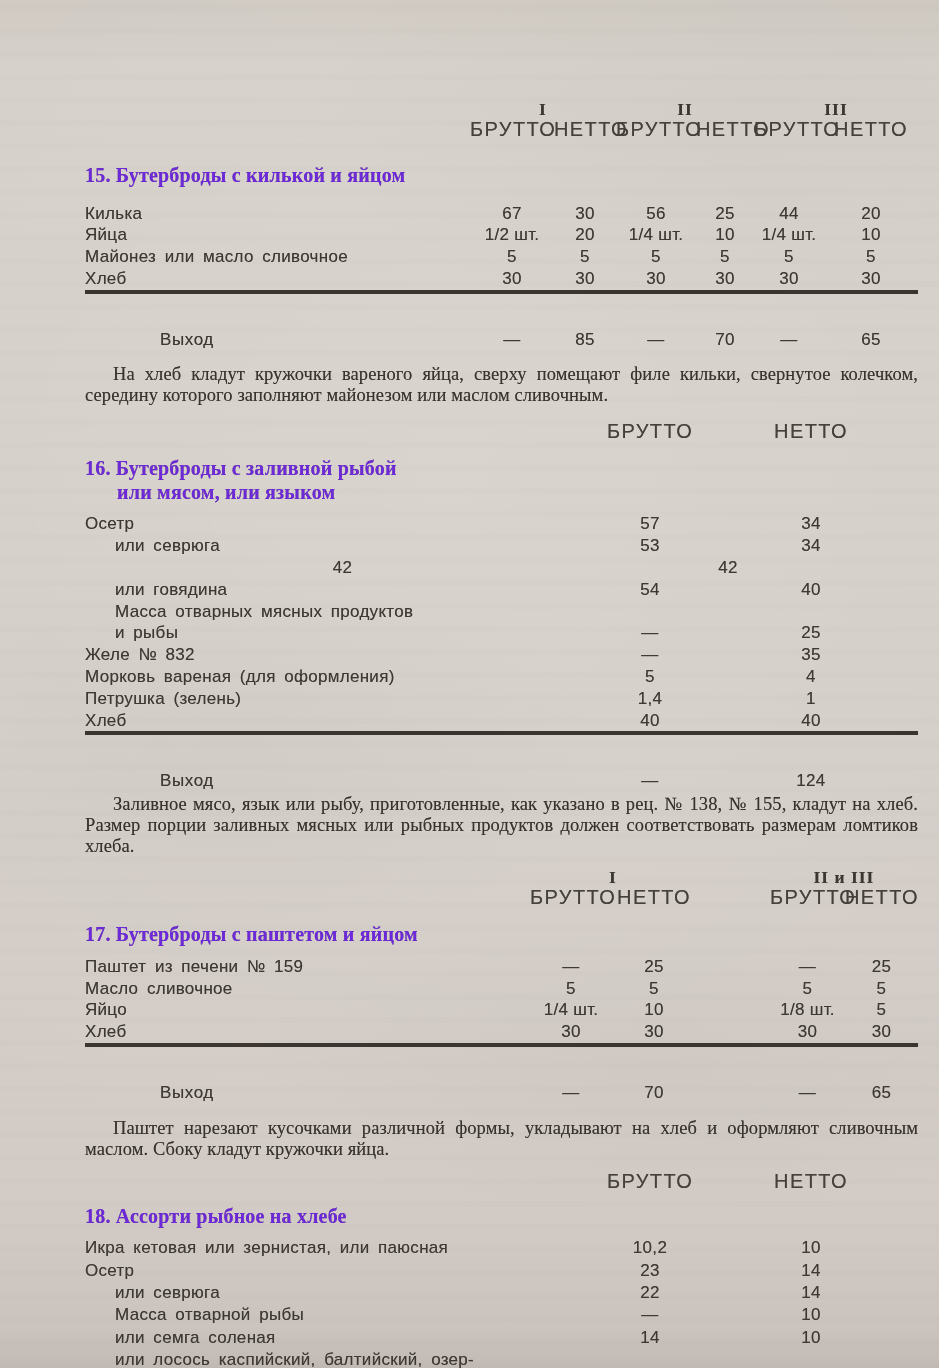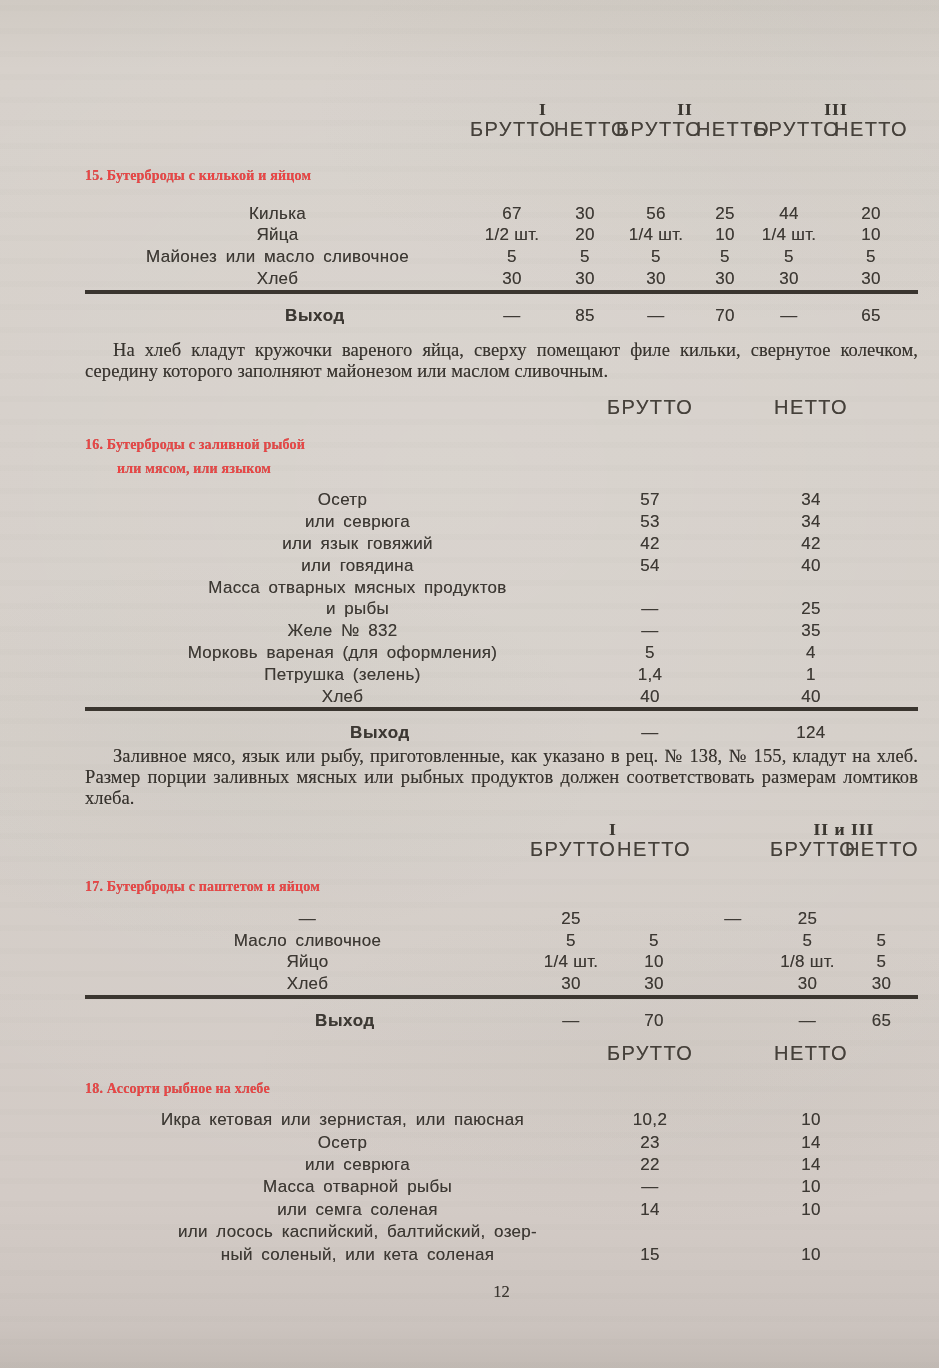--- a/index.html
+++ b/index.html
@@ -25,38 +25,38 @@
   .page{position:absolute;inset:0;box-sizing:border-box;padding:0 21px 0 85px;}
   .soft{text-shadow:0 0 .5px rgba(60,54,48,.55);}
 
   
   .grid{display:grid;align-items:end;}
   .g15{grid-template-columns:1fr 84px 62px 80px 58px 70px 94px;}
   .g17{grid-template-columns:1fr 82px 84px 74px 75px 73px;}
   .g2 {grid-template-columns:1fr 100px 56px 110px 52px;}
   .c{text-align:center;}
   .row{font-size:17px;line-height:21.8px;letter-spacing:.3px;}
-  .row .name{text-align:center;word-spacing:3.5px;white-space:pre-line;}
+  .row .name{text-align:left;word-spacing:3.5px;white-space:pre-line;}
   .ind .name{padding-left:30px;}
   .bold{font-weight:normal;}
   .num{font-size:17px;}
 
   
   .collbl{font-size:20px;letter-spacing:1.4px;color:#45403a;line-height:20px;}
   .roman{font-family:"Liberation Serif",serif;font-weight:bold;font-size:17.5px;letter-spacing:1px;line-height:19px;color:#3b3731;}
   .grpA15{grid-column:2/4;} .grpB15{grid-column:4/6;} .grpC15{grid-column:6/8;}
   .grpA17{grid-column:2/4;} .grpB17{grid-column:5/7;}
 
   
-  .title{font-family:"Liberation Serif",serif;font-weight:bold;font-size:14px;line-height:23.5px;color:#ef4444;letter-spacing:.2px;}
+  .title{font-family:"Liberation Serif",serif;font-weight:bold;font-size:20px;line-height:23.5px;color:#6d28d9;letter-spacing:.2px;}
   .hang{padding-left:32px;text-indent:-32px;white-space:pre-line;}
   .note{font-family:"Liberation Serif",serif;font-size:18.5px;line-height:21px;color:#37332e;text-align:justify;text-indent:28px;letter-spacing:.1px;}
   .thickrule{border-top:4px solid #3a352f;height:0;}
   .outrow{padding-top:11px;}
-  .outrow .name{padding-left:75px;font-weight:bold;letter-spacing:.6px;}
+  .outrow .name{padding-left:75px;font-weight:normal;letter-spacing:.6px;margin-top:24px;}
   .pagenum{font-family:"Liberation Serif",serif;font-size:16.5px;color:#3b3731;text-align:center;margin-top:16px;}
 
   
   .hdr15-wrap{padding-top:100px;}
   .t15{margin-top:25px;}
   .tbl15{margin-top:15px;}
   .note15{margin-top:14px;}
   .hdr16{margin-top:15px;}
   .t16{margin-top:16px;}
   .tbl16{margin-top:9px;}
@@ -166,21 +166,20 @@
       <span></span>
     </div>
     <div class="grid g2 row ind">
       <span class="name">или севрюга</span>
       <span class="c num">53</span>
       <span></span>
       <span class="c num">34</span>
       <span></span>
     </div>
     <div class="grid g2 row ind">
-      <span class="name">или язык говяжий</span>
       <span class="c num">42</span>
       <span></span>
       <span class="c num">42</span>
       <span></span>
     </div>
     <div class="grid g2 row ind">
       <span class="name">или говядина</span>
       <span class="c num">54</span>
       <span></span>
       <span class="c num">40</span>
@@ -247,20 +246,21 @@
       <span></span>
       <span class="c collbl">БРУТТО</span>
       <span class="c collbl">НЕТТО</span>
     </div>
   </div>
 
   <div class="title t17">17. Бутерброды с паштетом и яйцом</div>
 
   <div class="tbl17">
     <div class="grid g17 row">
+      <span class="name">Паштет из печени № 159</span>
       <span class="c num">—</span>
       <span class="c num">25</span>
       <span></span>
       <span class="c num">—</span>
       <span class="c num">25</span>
     </div>
     <div class="grid g17 row">
       <span class="name">Масло сливочное</span>
       <span class="c num">5</span>
       <span class="c num">5</span>
@@ -288,20 +288,21 @@
     <div class="grid g17 row outrow">
       <span class="name">Выход</span>
       <span class="c num">—</span>
       <span class="c num">70</span>
       <span></span>
       <span class="c num">—</span>
       <span class="c num">65</span>
     </div>
   </div>
 
+  <div class="note note17">Паштет нарезают кусочками различной формы, укладывают на хлеб и оформляют сливочным маслом. Сбоку кладут кружочки яйца.</div>
 
   <div class="grid g2 hdr18">
     <span></span>
     <span class="c collbl">БРУТТО</span>
     <span></span>
     <span class="c collbl">НЕТТО</span>
     <span></span>
   </div>
 
   <div class="title t18">18. Ассорти рыбное на хлебе</div>

